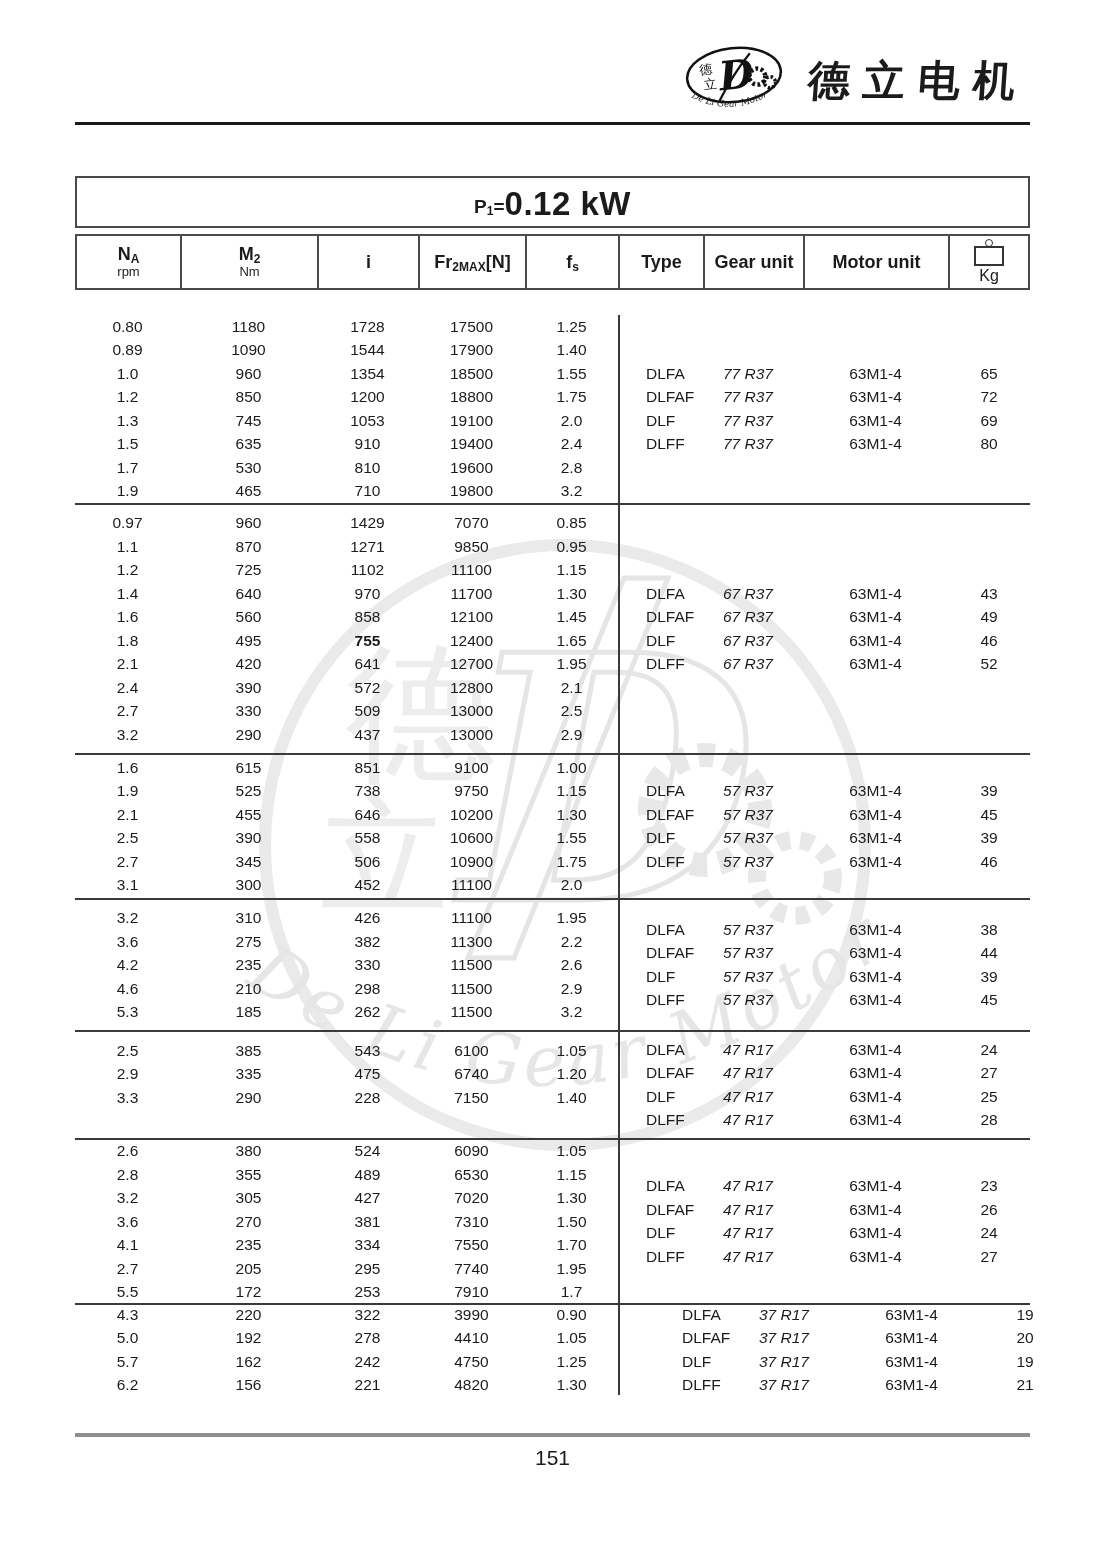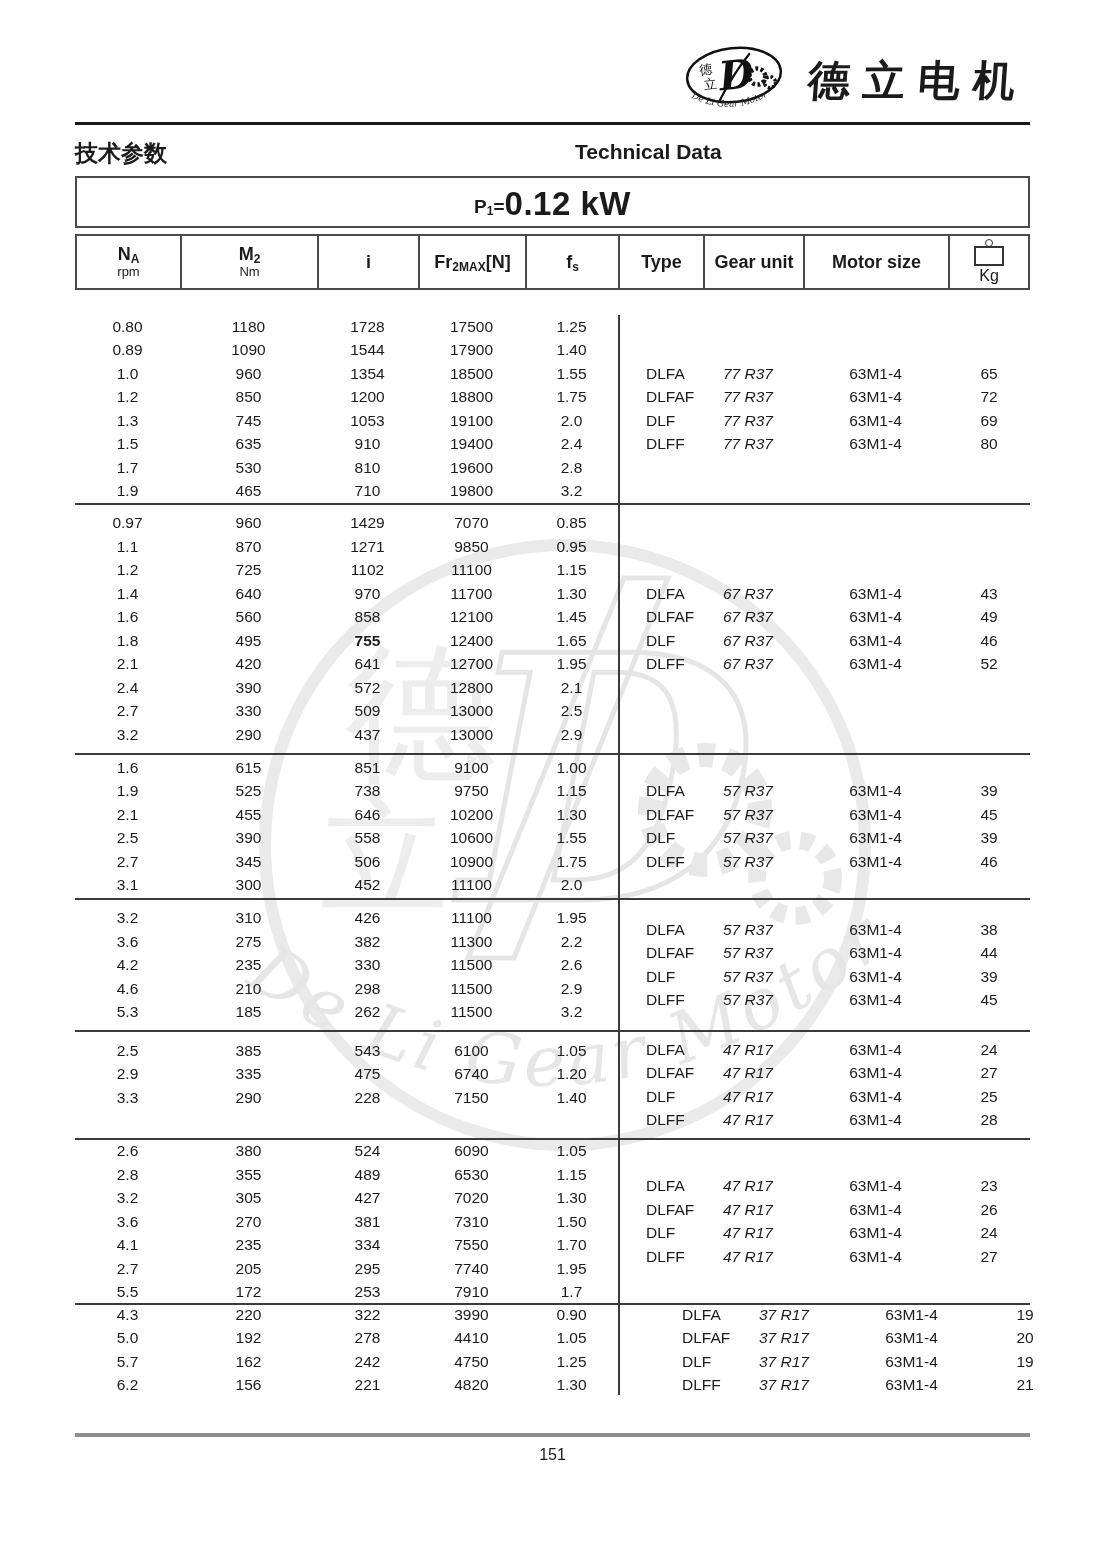--- a/index.html
+++ b/index.html
@@ -51,21 +51,21 @@
   .drow,.trow { display:flex; height:23.5px; align-items:center; flex:none; }
   .dcell { text-align:center; font-size:15.5px; flex:none; }
   .tcell { font-size:15.5px; flex:none; box-sizing:border-box; }
   .tcell.type { padding-left:28px; }
   .tcell.gear { padding-left:20px;font-style:italic; }
   .tcell.motor { text-align:center; }
   .tcell.kg { text-align:center; }
 
   
   .bottom-rule { position:absolute; left:75px; top:1433px; width:955px; height:4px; background:#8f8f8f; }
-  .page-number { position:absolute; left:75px; top:1446px; width:955px; text-align:center; font-size:16px; }
+  .page-number { position:absolute; left:75px; top:1446px; width:955px; text-align:center; font-size:21px; }
 </style>
 </head>
 <body>
 
 <div class="page">
 
   <svg class="watermark" width="1100" height="1555" viewBox="0 0 1100 1555" aria-hidden="true">
     <circle cx="565" cy="845" r="300" fill="none" stroke="#eaeaea" stroke-width="12"></circle>
     <text x="345" y="765" font-size="150" fill="#ededed" font-family="'DejaVu Serif',serif">德</text>
     <text x="320" y="900" font-size="128" fill="#ededed" font-family="'DejaVu Serif',serif">立</text>
@@ -93,24 +93,20 @@
       <path id="logo-arc" d="M8 52 Q 56 82 108 42" fill="none"></path>
       <text font-size="9" font-style="italic" font-family="'DejaVu Serif',serif" fill="#222">
         <textPath href="#logo-arc" startOffset="6">De Li Gear Motor</textPath>
       </text>
     </svg>
     <div class="brand-calligraphy">德立电机</div>
   </div>
 
   <div class="top-rule"></div>
 
-  <div class="titles">
-    <div class="title-cn">技术参数</div>
-    <div class="title-en">Technical Data</div>
-  </div>
 
   <div class="power-box">
     <span class="p-small"><span>P</span><span class="sub">1</span><span>=</span></span>
       <span class="p-big">0.12 kW</span>
   </div>
 
   <div class="col-header">
     <div class="hcell w-na">
       <div class="h-main"><span>N</span><span class="sub">A</span></div>
       <div class="h-unit">rpm</div>
@@ -128,21 +124,21 @@
     <div class="hcell w-fs">
       <div class="h-main"><span>f</span><span class="sub">s</span></div>
     </div>
     <div class="hcell w-type">
       <div class="h-main">Type</div>
     </div>
     <div class="hcell w-gear">
       <div class="h-main">Gear unit</div>
     </div>
     <div class="hcell w-motor">
-      <div class="h-main">Motor size</div>
+      <div class="h-main">Motor unit</div>
     </div>
     <div class="hcell w-kg">
       <div class="kg-icon">
           <span class="kg-knob"></span>
           <span class="kg-body"></span>
         </div>
       <div class="kg-label">Kg</div>
     </div>
   </div>
 

